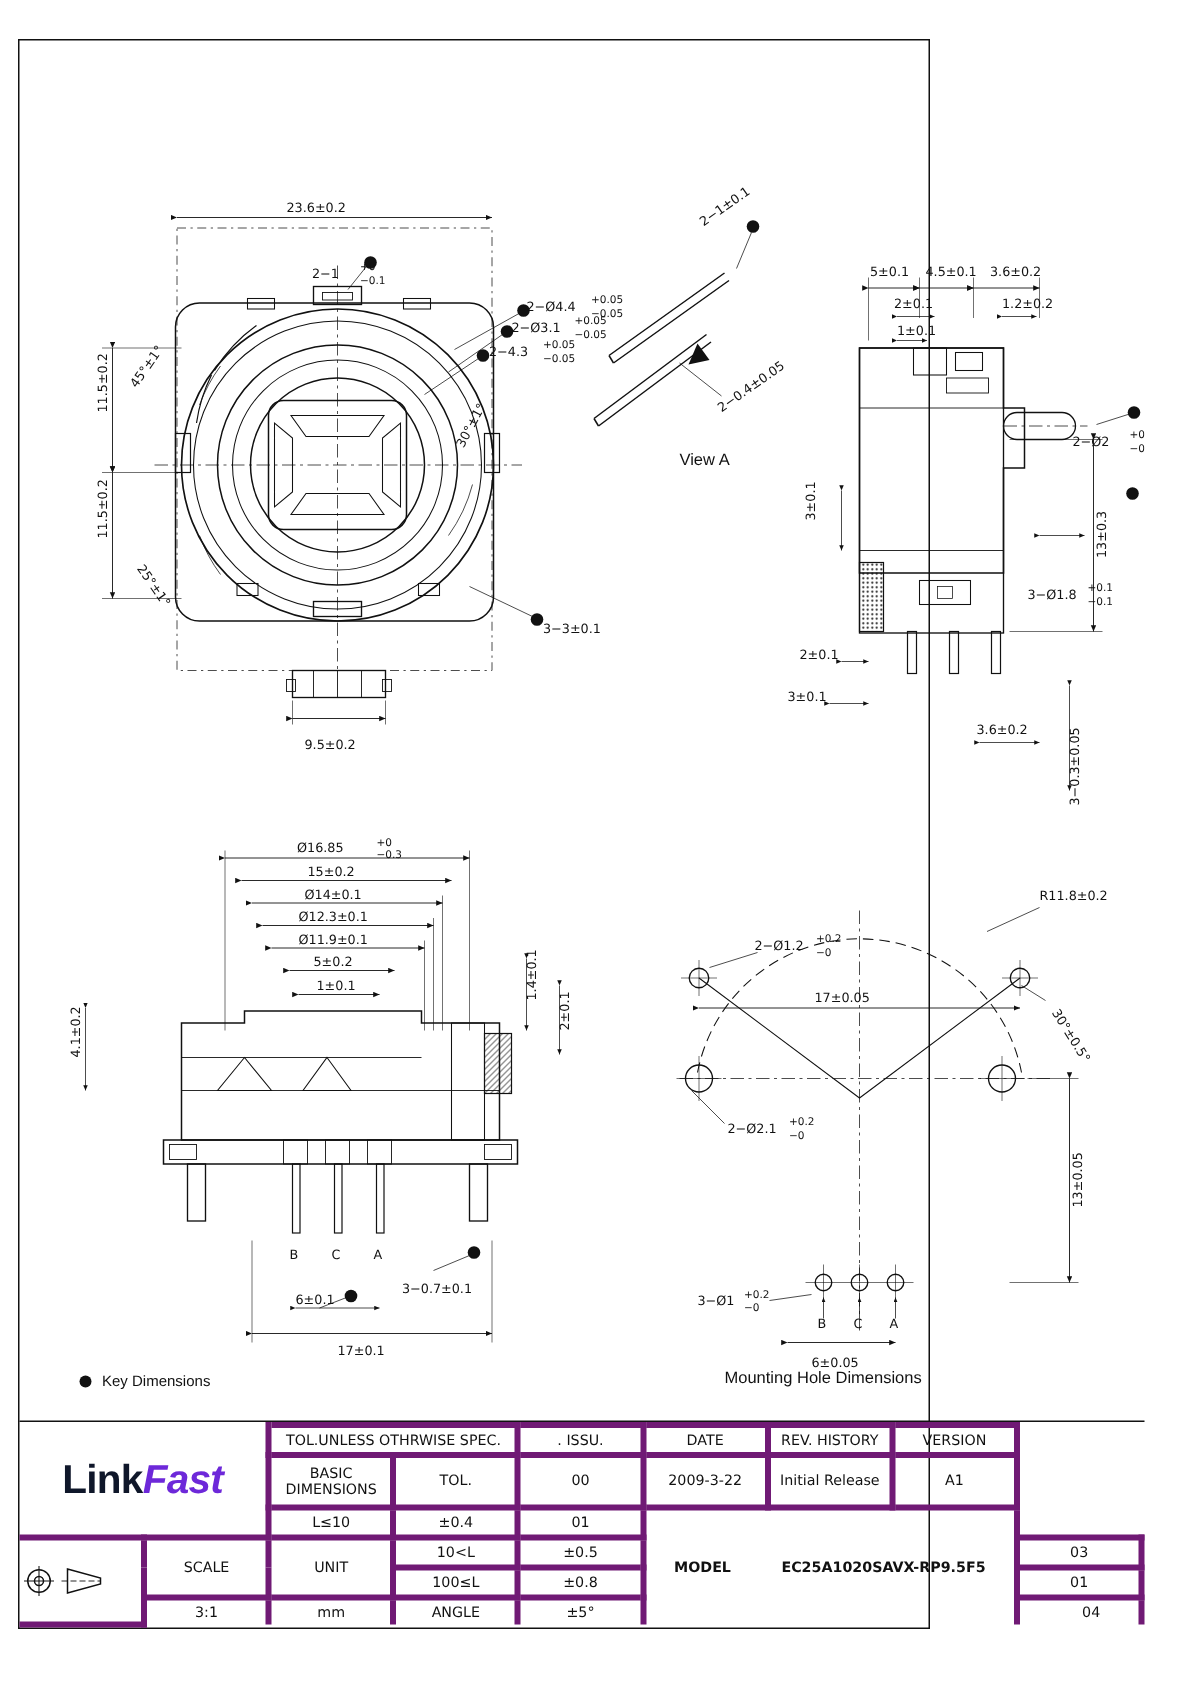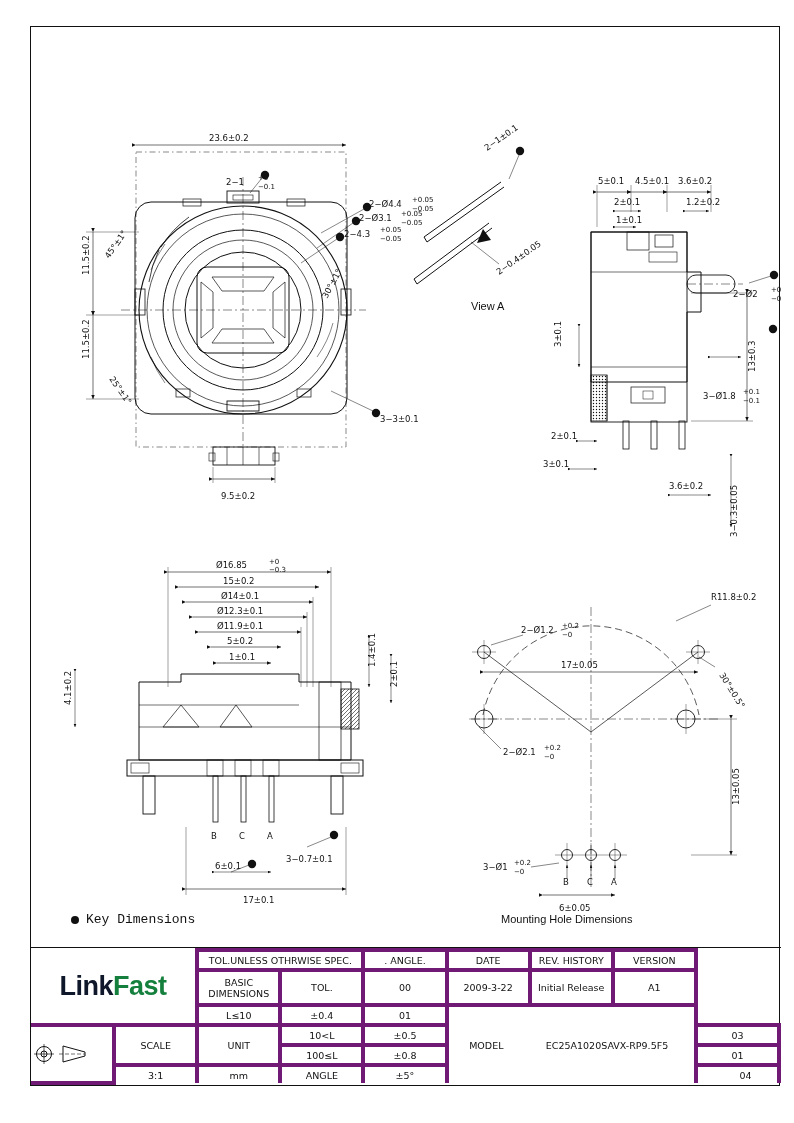--- a/index.html
+++ b/index.html
@@ -1,33 +1,33 @@
 <!DOCTYPE html>
 <html><head>
 <meta charset="utf-8">
 <style>
   html,body{margin:0;padding:0;background:#fff;}
   body{width:794px;height:1123px;font-family:"Liberation Sans",sans-serif;color:#111;position:relative;overflow:hidden;}
-  .sheet{position:absolute;left:30px;top:26px;width:750px;height:1060px;border:1.6px solid #111;box-sizing:border-box;}
+  .sheet{position:absolute;left:12px;top:26px;width:608px;height:1060px;border:1.6px solid #111;box-sizing:border-box;}
   .drawing{position:absolute;left:0;top:0;width:750px;height:1060px;}
   svg{display:block;}
   .dim{font-family:"DejaVu Sans",sans-serif;font-size:8.5px;fill:#111;}
   .dimsm{font-family:"DejaVu Sans",sans-serif;font-size:7px;fill:#111;}
   .lbl{font-family:"Liberation Sans",sans-serif;font-size:11px;fill:#111;}
 
   
   .tb{position:absolute;left:0;bottom:0;width:750px;height:138px;border-top:1.6px solid #111;box-sizing:border-box;}
   .tb table{border-collapse:collapse;width:100%;height:100%;table-layout:fixed;}
   .tb td{border:4px solid #701a75;font-family:"DejaVu Sans",sans-serif;font-size:9.5px;text-align:center;vertical-align:middle;padding:0 2px;}
   .logo{font-family:"Liberation Sans",sans-serif;font-weight:bold;font-size:27px;letter-spacing:-0.5px;}
   .logo .a{color:#0f172a;}
-  .logo .b{color:#15803d;}
+  .logo .b{color:#6d28d9;font-style:italic;}
   .model{font-family:"DejaVu Sans",sans-serif;font-size:12px;}
   .bullet{display:inline-block;width:8px;height:8px;border-radius:50%;background:#111;vertical-align:middle;margin-right:7px;}
-  .keydim{position:absolute;left:40px;bottom:158px;font-size:13px;font-family:Liberation Mono, monospace;}
+  .keydim{position:absolute;left:40px;bottom:158px;font-size:10px;}
   .mountcap{position:absolute;left:470px;bottom:160px;font-size:11px;}
 </style>
 </head>
 <body>
 
 <div class="sheet">
 
   <svg class="drawing" viewBox="0 0 750 1060">
     <defs>
       <marker id="ar" markerWidth="8" markerHeight="8" refX="7" refY="3" orient="auto">
@@ -384,38 +384,38 @@
   <div class="mountcap">Mounting Hole Dimensions</div>
 
   <div class="tb">
     <table>
       <tbody>
           <tr>
         <td rowspan="3" colspan="2" style="border-left:none;border-top:none;padding:0;">
           <div class="logo"><span class="a">Link</span><span class="b">Fast</span></div>
         </td>
         <td colspan="2">TOL.UNLESS OTHRWISE SPEC.</td>
-        <td>. ANGLE.</td>
+        <td>. ISSU.</td>
         <td>DATE</td>
         <td>REV. HISTORY</td>
         <td>VERSION</td>
       </tr>
       <tr>
         <td>BASIC DIMENSIONS</td>
         <td>TOL.</td>
         <td>00</td>
         <td>2009-3-22</td>
         <td>Initial Release</td>
         <td>A1</td>
       </tr>
       <tr>
         <td>L≤10</td>
         <td>±0.4</td>
         <td>01</td>
-        <td rowspan="4" colspan="3" style="border-bottom:none;">
+        <td rowspan="4" colspan="3" style="border-bottom:none;font-weight:bold;">
           <table style="border:none;">
             <tbody>
                   <tr>
               <td style="border:none;width:28%;">MODEL</td>
               <td class="model" style="border:none;">EC25A1020SAVX-RP9.5F5</td>
             </tr>
           </tbody>
               </table>
         </td>
       </tr>

